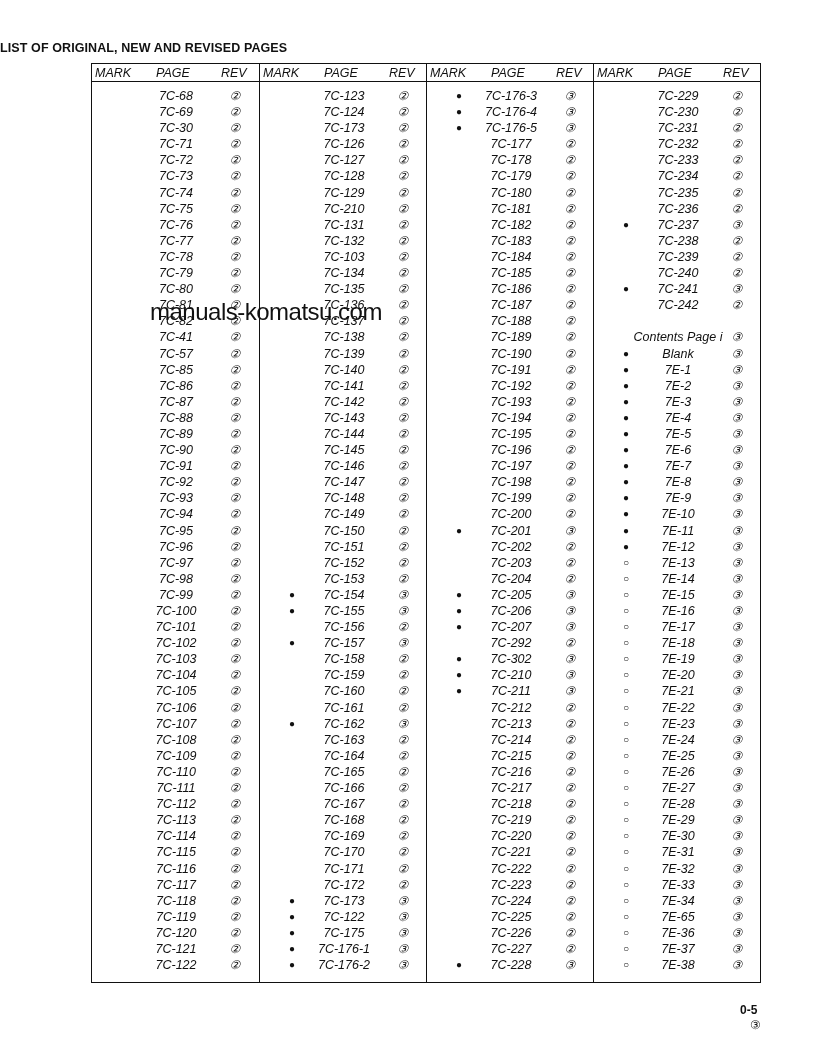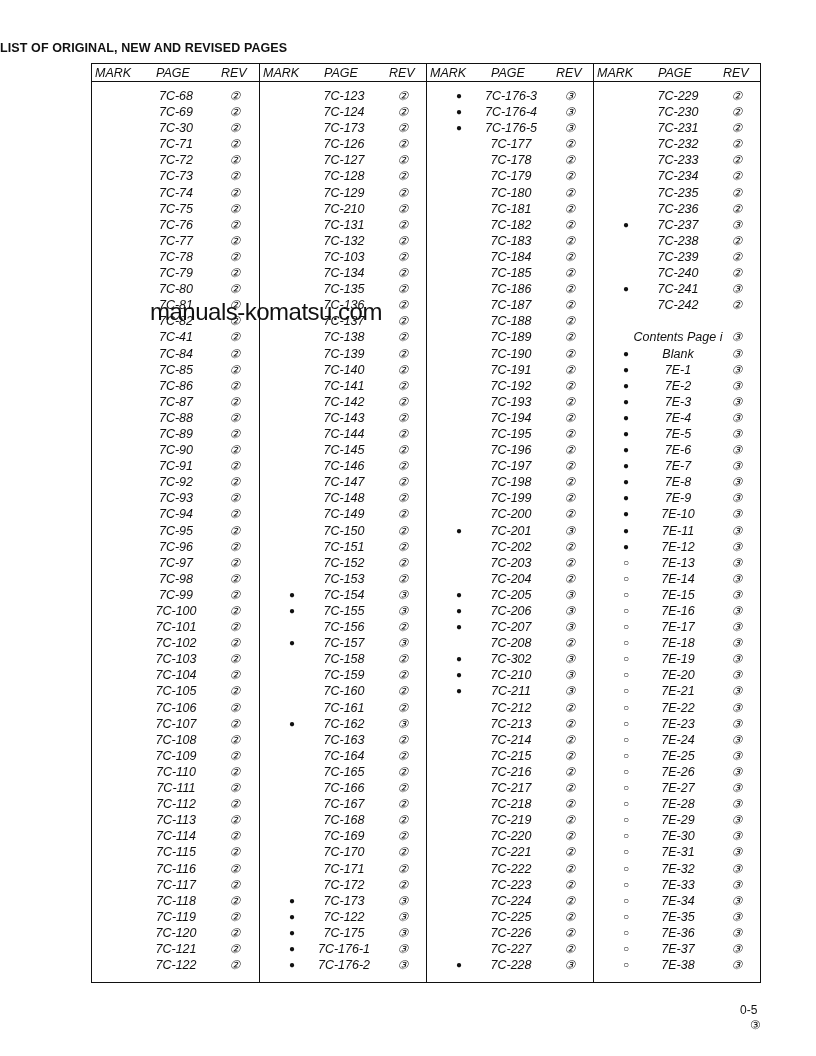--- a/index.html
+++ b/index.html
@@ -9,21 +9,21 @@
   .hdr { position:absolute; left:0; top:0; width:100%; height:17px; border-bottom:1.5px solid #111; }
   .col { position:absolute; top:0; width:167px; height:100%; box-sizing:border-box; }
   .col + .col { border-left:1.5px solid #111; }
   .hcell { position:absolute; top:2px; font-size:12.5px; }
   .rows { position:absolute; top:24px; left:0; width:100%; }
   .row { position:relative; height:16.1px; font-size:12.5px; }
   .mark { position:absolute; left:20px; width:24px; text-align:center; top:0; font-size:10px; line-height:16px; }
   .page { position:absolute; left:34px; width:100px; text-align:center; top:0; line-height:16px; }
   .rev { position:absolute; left:128px; width:30px; text-align:center; top:0; line-height:16px; font-size:12px; }
   .watermark { position:absolute; left:150px; top:298px; font-size:24px; color:#111; letter-spacing:-0.5px; }
-  .footer-page { position:absolute; left:740px; top:1003px; font-weight:normal; font-size:12px; }
+  .footer-page { position:absolute; left:740px; top:1003px; font-weight:bold; font-size:12px; }
   .footer-rev { position:absolute; left:750px; top:1018px; font-size:12px; }
 </style>
 </head>
 <body>
 
 <div class="title">LIST OF ORIGINAL, NEW AND REVISED PAGES</div>
 
 <div class="table">
   <div class="hdr"></div>
   <div class="col" style="left:0;">
@@ -108,21 +108,21 @@
           <span class="page">7C-82</span>
           <span class="rev">②</span>
         </div>
         <div class="row">
           <span class="mark"></span>
           <span class="page">7C-41</span>
           <span class="rev">②</span>
         </div>
         <div class="row">
           <span class="mark"></span>
-          <span class="page">7C-84</span>
+          <span class="page">7C-57</span>
           <span class="rev">②</span>
         </div>
         <div class="row">
           <span class="mark"></span>
           <span class="page">7C-85</span>
           <span class="rev">②</span>
         </div>
         <div class="row">
           <span class="mark"></span>
           <span class="page">7C-86</span>
@@ -766,21 +766,21 @@
           <span class="page">7C-206</span>
           <span class="rev">③</span>
         </div>
         <div class="row">
           <span class="mark">●</span>
           <span class="page">7C-207</span>
           <span class="rev">③</span>
         </div>
         <div class="row">
           <span class="mark"></span>
-          <span class="page">7C-208</span>
+          <span class="page">7C-292</span>
           <span class="rev">②</span>
         </div>
         <div class="row">
           <span class="mark">●</span>
           <span class="page">7C-302</span>
           <span class="rev">③</span>
         </div>
         <div class="row">
           <span class="mark">●</span>
           <span class="page">7C-210</span>
@@ -1135,21 +1135,21 @@
           <span class="page">7E-33</span>
           <span class="rev">③</span>
         </div>
         <div class="row">
           <span class="mark">○</span>
           <span class="page">7E-34</span>
           <span class="rev">③</span>
         </div>
         <div class="row">
           <span class="mark">○</span>
-          <span class="page">7E-35</span>
+          <span class="page">7E-65</span>
           <span class="rev">③</span>
         </div>
         <div class="row">
           <span class="mark">○</span>
           <span class="page">7E-36</span>
           <span class="rev">③</span>
         </div>
         <div class="row">
           <span class="mark">○</span>
           <span class="page">7E-37</span>

